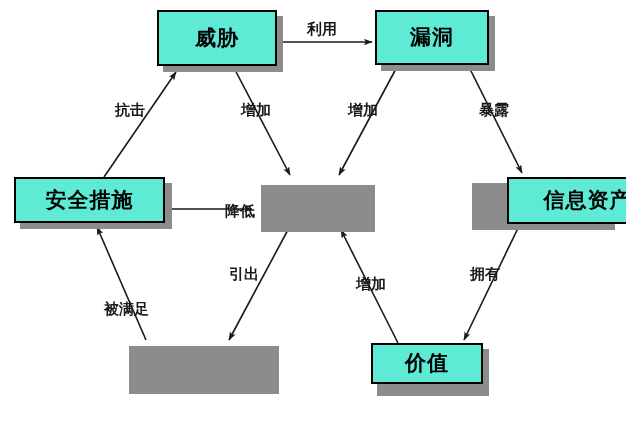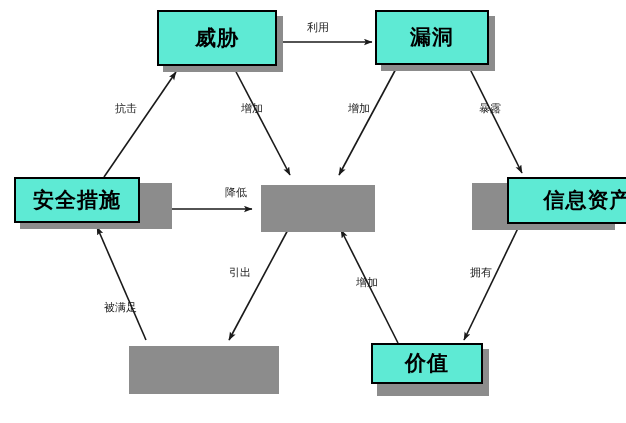--- a/index.html
+++ b/index.html
@@ -43,22 +43,22 @@
     line-height: 1;
     white-space: nowrap;
   }
   .node-shadow {
     position: absolute;
     background: #8c8c8c;
     z-index: 2;
   }
   .edge-label {
     position: absolute;
-    font-size: 11px;
-    font-weight: 400;
+    font-size: 15px;
+    font-weight: 700;
     color: #1a1a1a;
     background: transparent;
     white-space: nowrap;
     line-height: 1;
     z-index: 4;
     letter-spacing: 0px;
   }
 </style>
 </head>
 <body>
@@ -102,38 +102,38 @@
   </svg>
 
   <div class="node" style="left:157px; top:10px; width:120px; height:56px;">
     <span class="node-label">威胁</span>
   </div>
 
   <div class="node" style="left:375px; top:10px; width:114px; height:55px;">
     <span class="node-label">漏洞</span>
   </div>
 
-  <div class="node" style="left:14px; top:177px; width:126px; height:46px;">
+  <div class="node" style="left:14px; top:177px; width:151px; height:46px;">
     <span class="node-label">安全措施</span>
   </div>
 
 
   <div class="node" style="left:466px; top:177px; width:161px; height:47px;margin-left:41px;">
     <span class="node-label">信息资产</span>
   </div>
 
 
   <div class="node" style="left:371px; top:343px; width:112px; height:41px;">
     <span class="node-label">价值</span>
   </div>
 
   <div class="edge-label" style="left:307px; top:22px;">利用</div>
   <div class="edge-label" style="left:115px; top:103px;">抗击</div>
   <div class="edge-label" style="left:241px; top:103px;">增加</div>
   <div class="edge-label" style="left:348px; top:103px;">增加</div>
   <div class="edge-label" style="left:479px; top:103px;">暴露</div>
-  <div class="edge-label" style="left:178px; top:187px;padding-left:47px;">降低</div>
+  <div class="edge-label" style="left:178px; top:204px;padding-left:47px;">降低</div>
   <div class="edge-label" style="left:104px; top:278px;margin-top:24px;">被满足</div>
   <div class="edge-label" style="left:229px; top:267px;">引出</div>
   <div class="edge-label" style="left:356px; top:277px;">增加</div>
   <div class="edge-label" style="left:470px; top:267px;">拥有</div>
 
 </div>
 
 </body></html>

